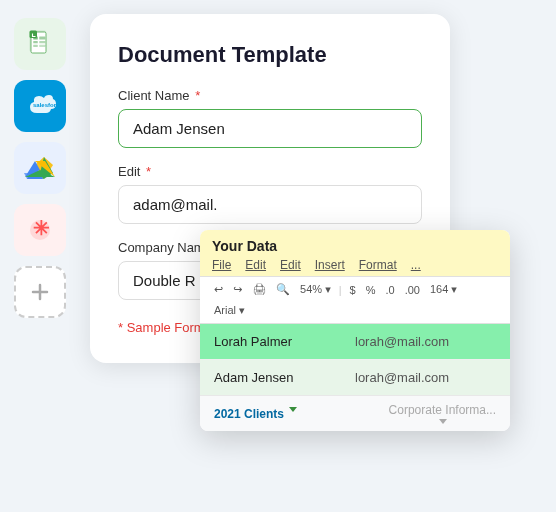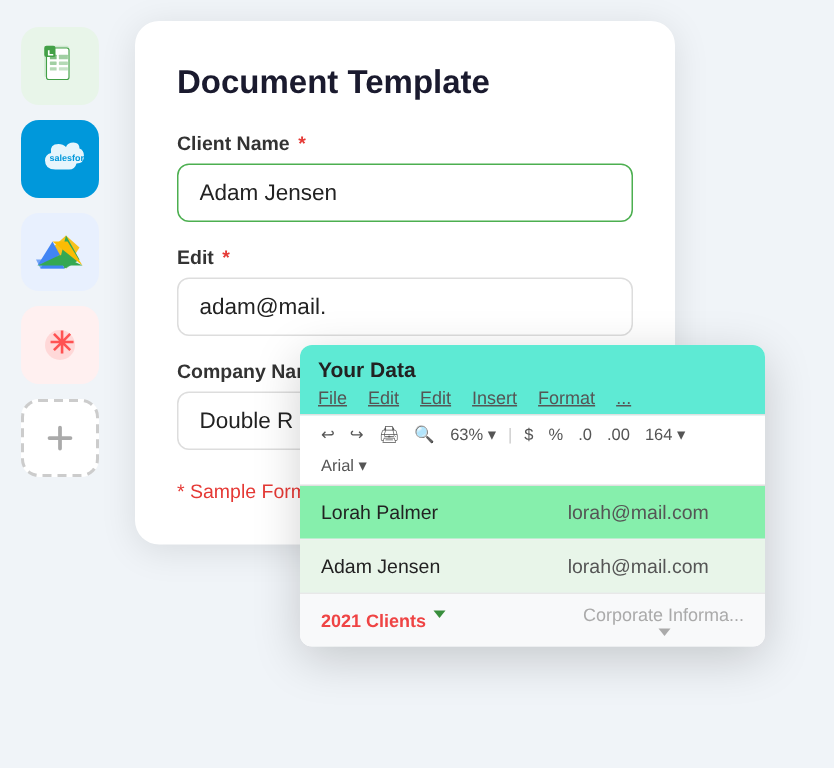--- a/index.html
+++ b/index.html
@@ -63,21 +63,21 @@
 
     .form-title {
       font-size: 22px;
       font-weight: 700;
       color: #1a1a2e;
       margin-bottom: 20px;
     }
 
     .form-label {
       font-size: 13px;
-      font-weight: 700;
+      font-weight: 400;
       color: #333;
       margin-bottom: 6px;
       display: block;
     }
 
     .required-star {
       color: #e53935;
       margin-left: 2px;
     }
 
@@ -109,21 +109,21 @@
       top: 230px;
       width: 310px;
       background: white;
       border-radius: 8px;
       box-shadow: 0 8px 32px rgba(0,0,0,0.18);
       z-index: 10;
       overflow: hidden;
     }
 
     .spreadsheet-header {
-      background: #5eead4;
+      background: #fef9c3;
       padding: 8px 12px 4px 12px;
       border-bottom: 1px solid #e0e0e0;
     }
 
     .spreadsheet-title {
       font-size: 14px;
       font-weight: 600;
       color: #222;
       margin-bottom: 4px;
     }
@@ -182,36 +182,36 @@
     .spreadsheet-row .col-name {
       flex: 1;
       font-size: 13px;
       color: #222;
     }
 
     .spreadsheet-row .col-email {
       flex: 1;
       font-size: 13px;
       color: #555;
-      text-align: center;
+      text-align: left;
     }
 
     .spreadsheet-footer {
       background: #f8f9fa;
       border-top: 1px solid #e8e8e8;
       padding: 7px 14px;
       display: flex;
       align-items: center;
       gap: 8px;
     }
 
     .sheet-tab {
       font-size: 12px;
       font-weight: 600;
-      color: #ef4444;
+      color: #0369a1;
       display: flex;
       align-items: flex-start;
       gap: 3px;
       cursor: pointer;
     }
 
     .sheet-tab-divider {
       flex: 1;
     }
 
@@ -332,21 +332,21 @@
         <span>Insert</span>
         <span>Format</span>
         <span>...</span>
       </div>
     </div>
     <div class="spreadsheet-toolbar">
       <span class="toolbar-btn">↩</span>
       <span class="toolbar-btn">↪</span>
       <span class="toolbar-btn">🖨</span>
       <span class="toolbar-btn">🔍</span>
-      <span class="toolbar-btn">63% ▾</span>
+      <span class="toolbar-btn">54% ▾</span>
       <span class="toolbar-separator">|</span>
       <span class="toolbar-btn">$</span>
       <span class="toolbar-btn">%</span>
       <span class="toolbar-btn">.0</span>
       <span class="toolbar-btn">.00</span>
       <span class="toolbar-btn">164 ▾</span>
       <span class="toolbar-btn">Arial ▾</span>
     </div>
     <div class="spreadsheet-body">
       <div class="spreadsheet-row">

